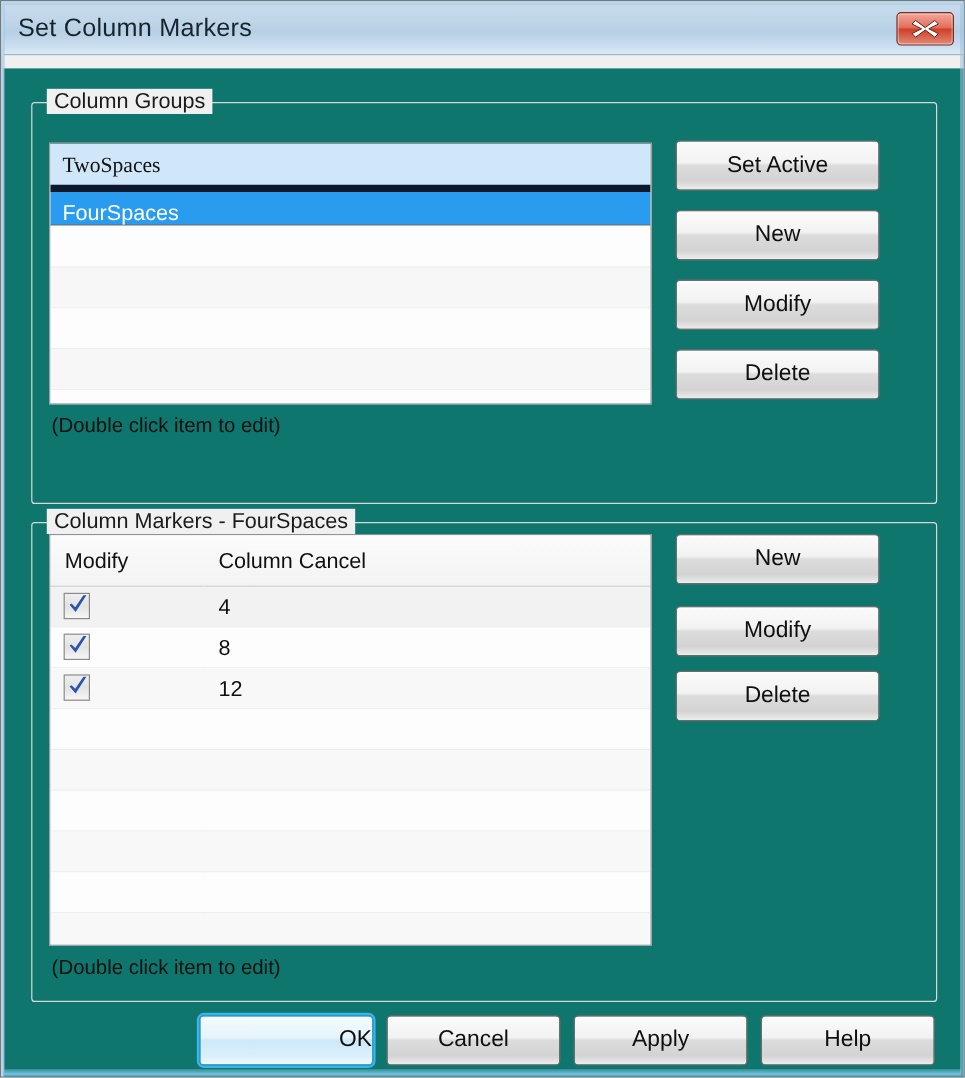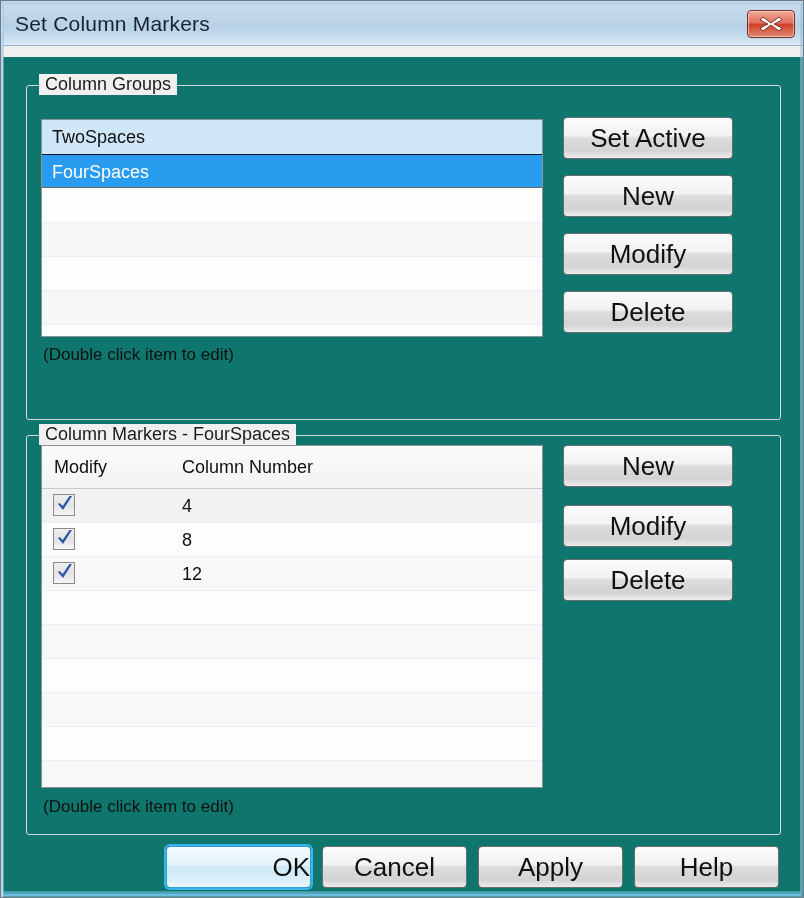--- a/index.html
+++ b/index.html
@@ -119,25 +119,26 @@
     color: #101010;
     padding-left: 10px;
     background: #fdfdfd;
     white-space: nowrap;
   }
   .row.alt { background: #f7f7f8; }
   .row.sep { border-top: 1px solid #eeeef0; }
   .row.hl-light {
     background: #cfe7f9;
     color: #101010;
+    font-family: Liberation Serif, serif;
   }
   .row.hl-strong {
     background: #2a9cf0;
     color: #ffffff;
-    border-top: 1px solid #0f172a;
+    border-top: 6px solid #0f172a;
     border-bottom: 1px solid #6b6b6b;
   }
 
   .hint {
     position: absolute;
     font-size: 17px;
     color: #101010;
     white-space: nowrap;
   }
 
@@ -202,21 +203,21 @@
   }
 
   
   .btn {
     position: absolute;
     box-sizing: border-box;
     border: 1px solid #6c6c6c;
     border-radius: 4px;
     background: linear-gradient(to bottom,
         #fbfbfb 0%, #f2f2f2 44%, #dcdcdc 50%, #d3d3d3 82%, #ededed 100%);
-    font-size: 26px;
+    font-size: 19px;
     color: #101010;
     text-align: center;
     cursor: pointer;
     font-family: "Liberation Sans", sans-serif;
     white-space: nowrap;
     box-shadow: inset 0 1px 0 rgba(255,255,255,0.9);
   }
   .btn span {
     display: block;
     width: 100%;
@@ -275,21 +276,21 @@
     </div>
 
     <div class="groupbox" style="left:23px; top:378px; width:755px; height:400px;">
       <div class="group-legend">Column Markers - FourSpaces</div>
     </div>
 
     <div class="tablebox" style="left:38px; top:388px; width:502px; height:343px;">
 
       <div class="thead">
         <div class="th th-enabled">Modify</div>
-        <div class="th th-colnum">Column Number</div>
+        <div class="th th-colnum">Column Cancel</div>
       </div>
 
       <div class="colsep"></div>
 
       <div class="trow shade">
         <div class="cb">
           <svg width="20" height="20" viewBox="0 0 20 20">
             <path d="M3 9 L8 15 L17 1 L14.5 1 L7.7 11 L4.6 8 Z" fill="#2b54a8"></path>
           </svg>
         </div>

